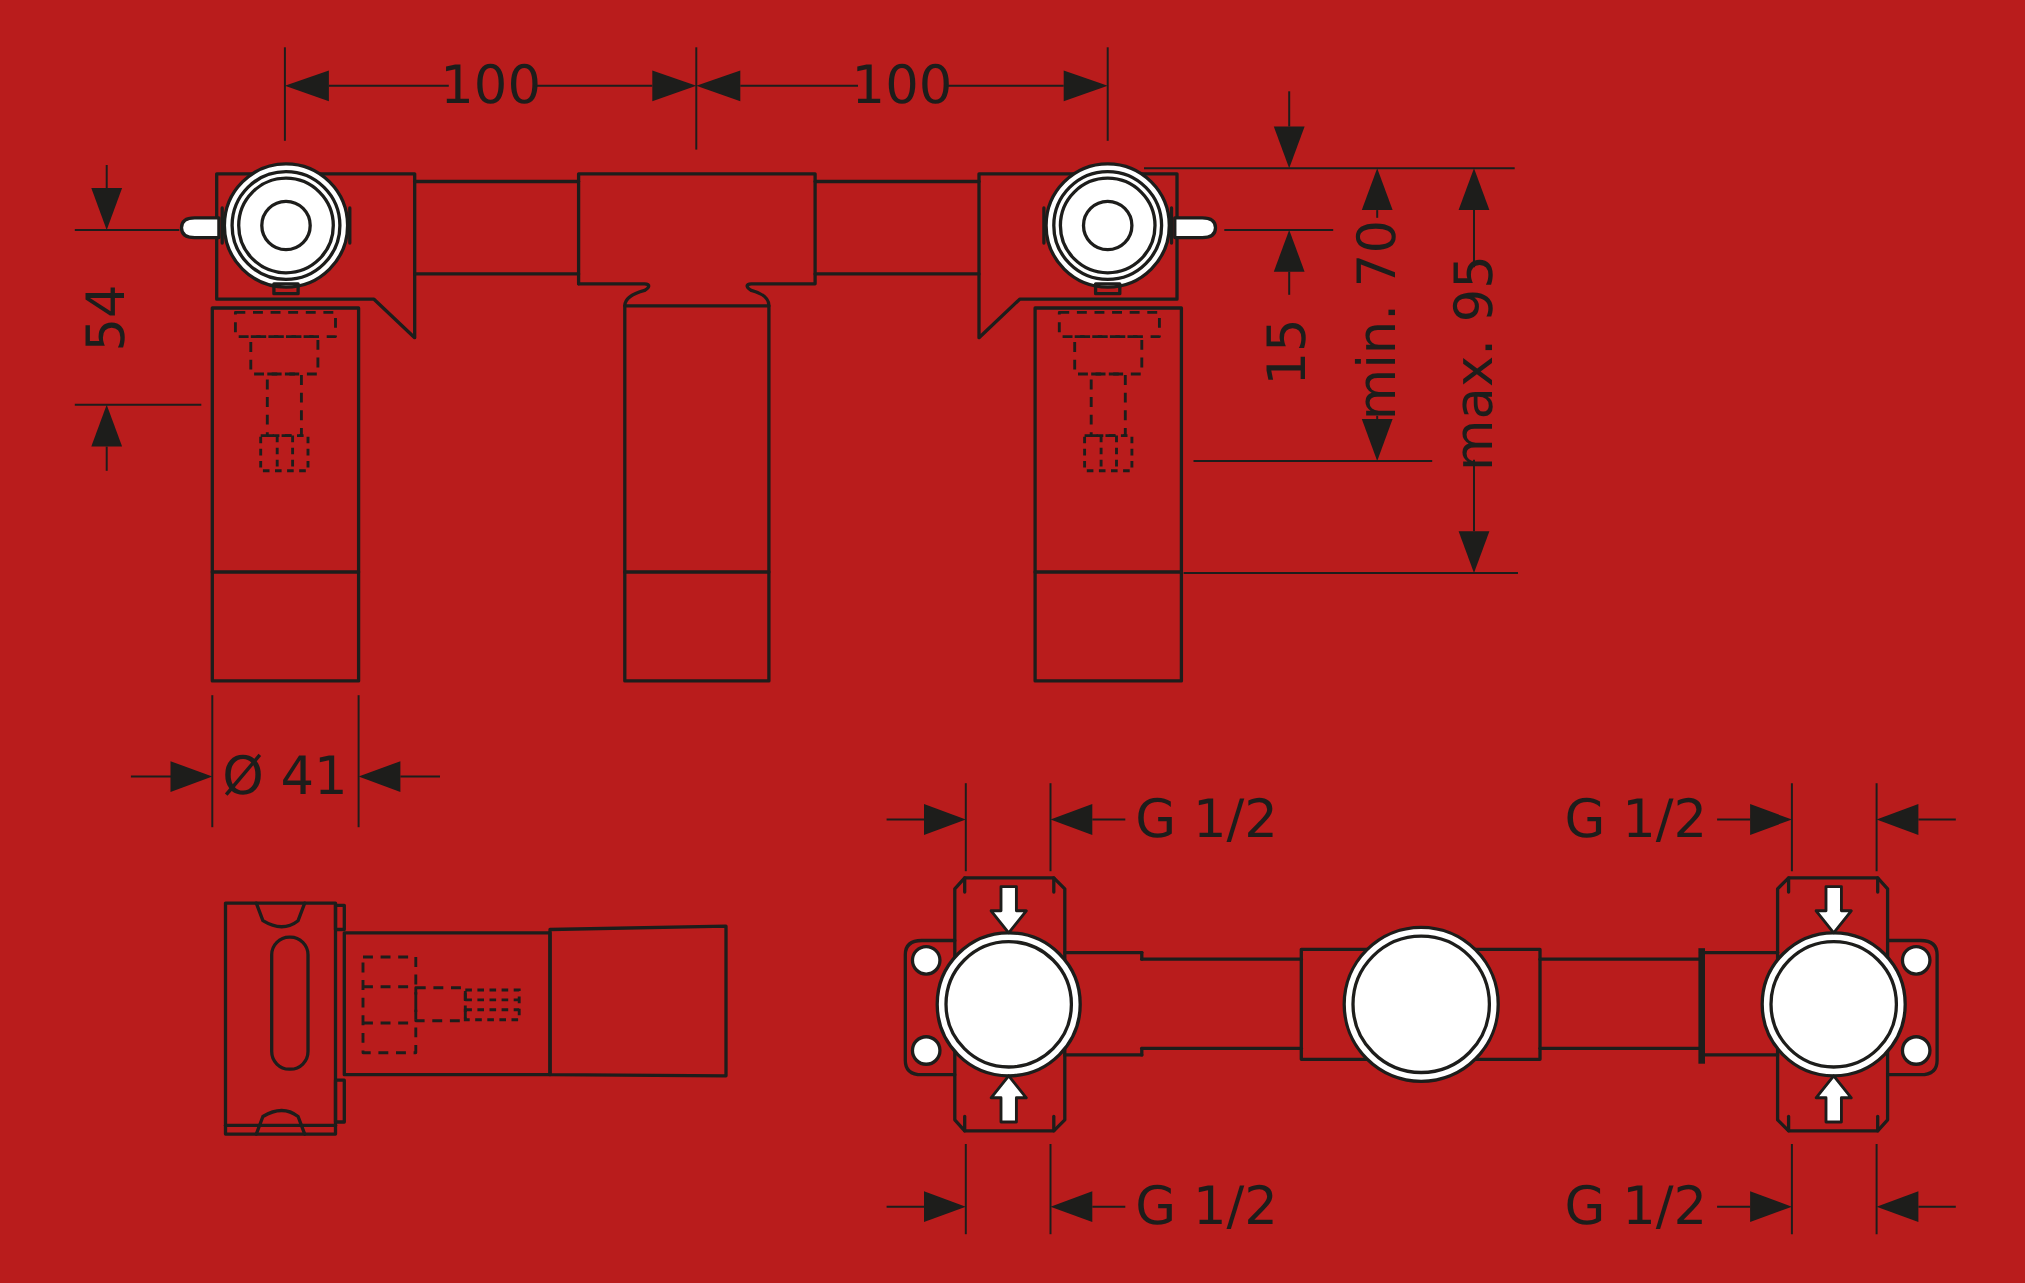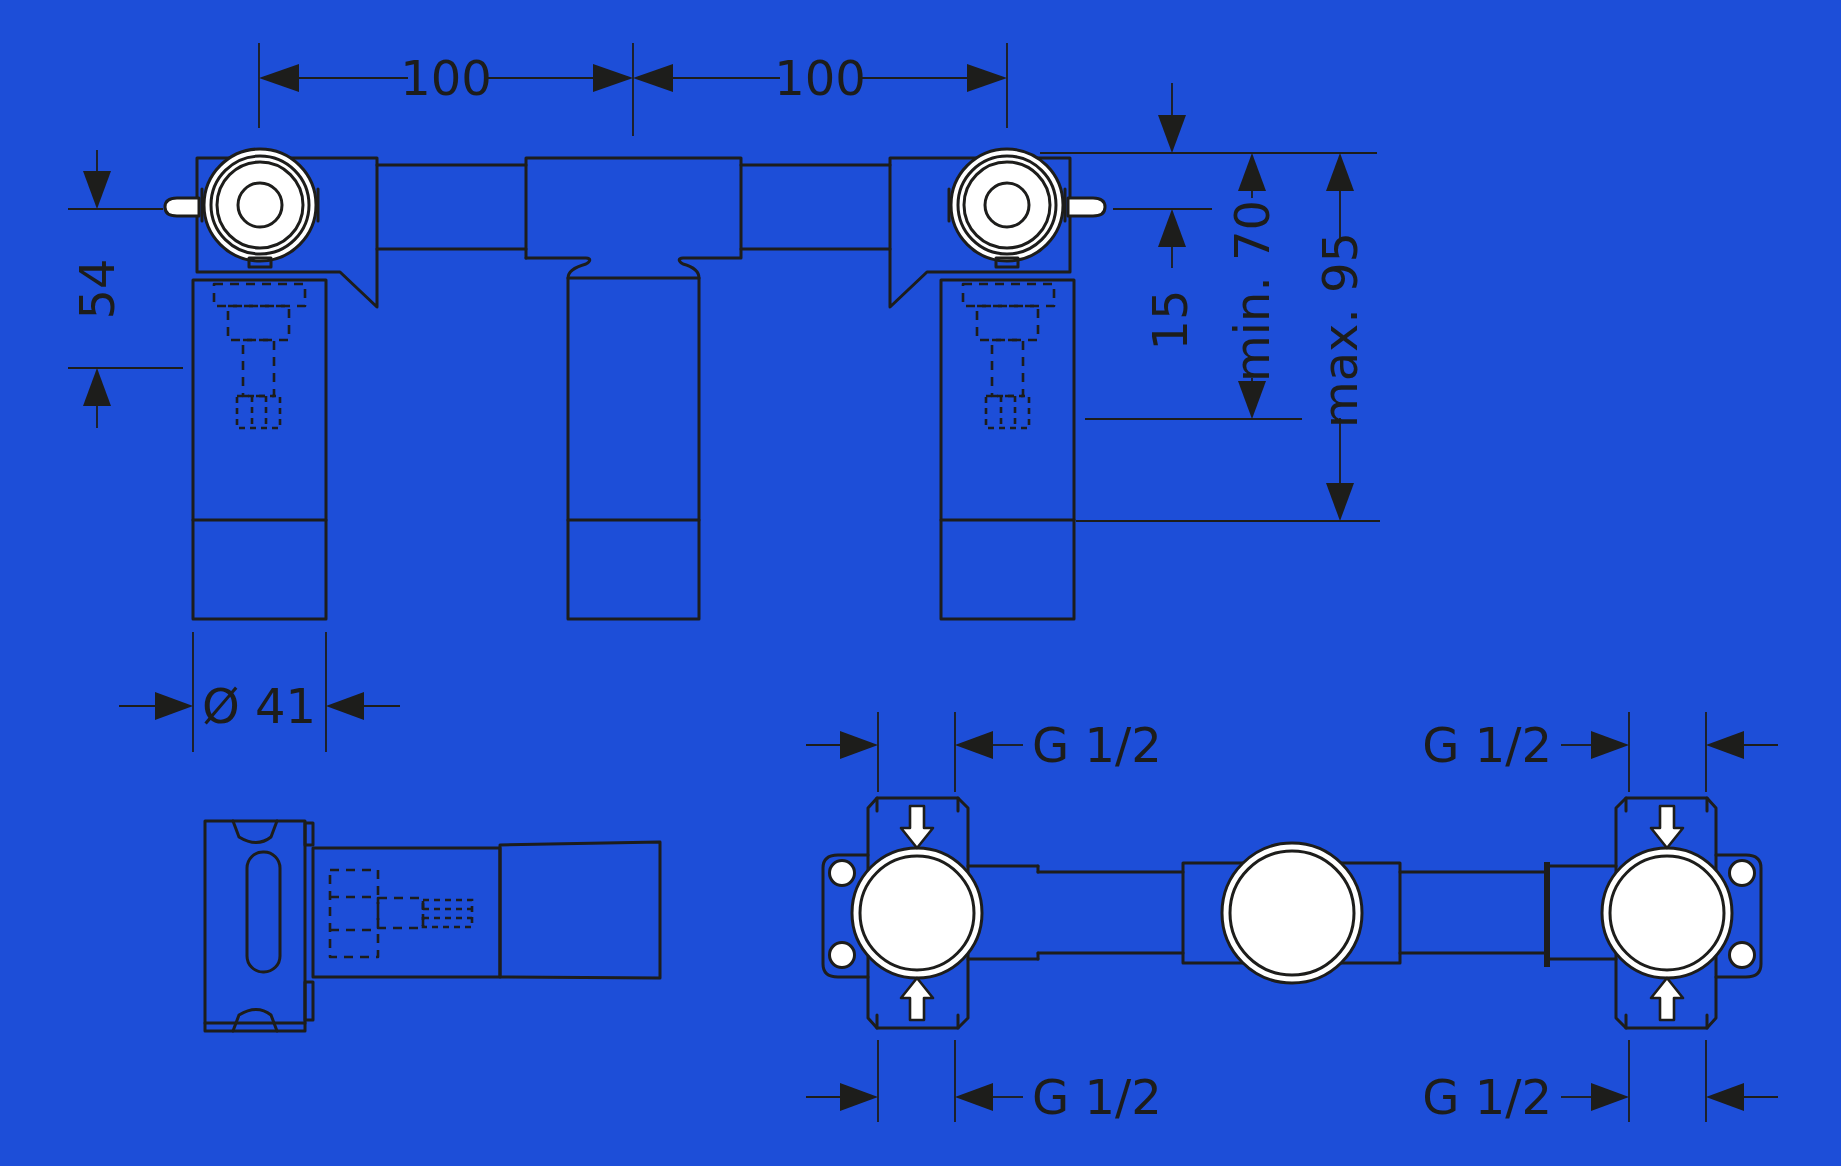--- a/index.html
+++ b/index.html
@@ -1,16 +1,16 @@
 <!DOCTYPE html>
 <html><head>
 <meta charset="utf-8">
 <style>
   html,body{margin:0;padding:0;background:#ffffff;}
-  #stage{position:relative;width:1841px;height:1166px;background:#1d4ed8;overflow:hidden;
+  #stage{position:relative;width:1841px;height:1166px;background:#b91c1c;overflow:hidden;
          font-family:"DejaVu Sans","Liberation Sans",sans-serif;}
   svg{position:absolute;left:0;top:0;}
   .outline{fill:none;stroke:#1d1d1b;stroke-width:3;stroke-linejoin:round;stroke-linecap:round;}
   .outline-thick{fill:none;stroke:#1d1d1b;stroke-width:6;stroke-linejoin:round;stroke-linecap:butt;}
   .whitefill{fill:#ffffff;stroke:#1d1d1b;stroke-width:3;stroke-linejoin:round;}
   .dashed{fill:none;stroke:#1d1d1b;stroke-width:2.6;stroke-dasharray:9 7;stroke-linejoin:round;}
   .dashed-fine{fill:none;stroke:#1d1d1b;stroke-width:2.6;stroke-dasharray:6 5;}
   .dim{fill:none;stroke:#1d1d1b;stroke-width:1.8;stroke-linecap:butt;}
   .arrow{fill:#1d1d1b;stroke:none;}
   .hollow-arrow{fill:#ffffff;stroke:#1d1d1b;stroke-width:2.6;stroke-linejoin:round;}

